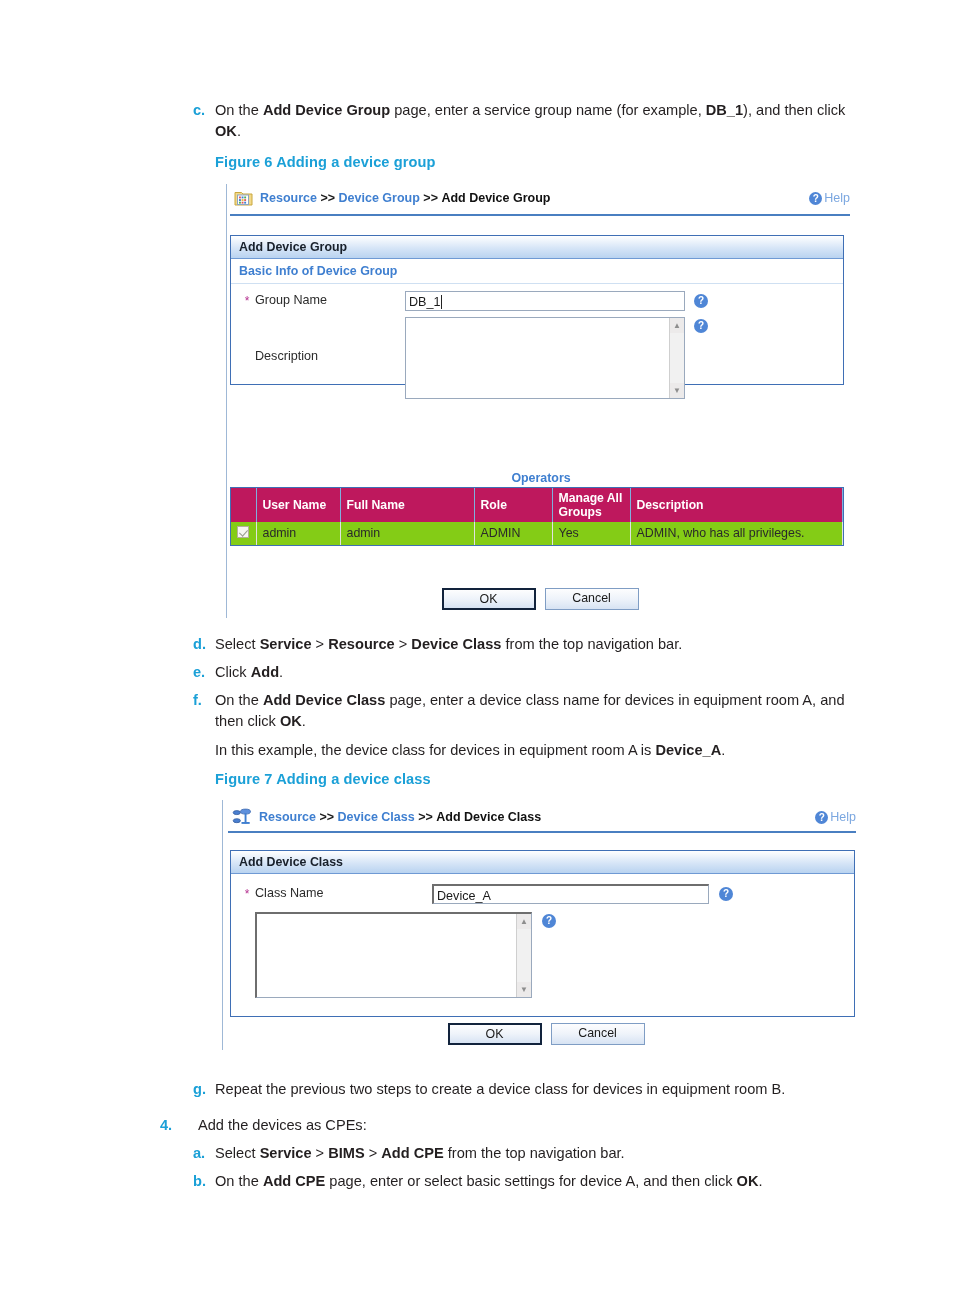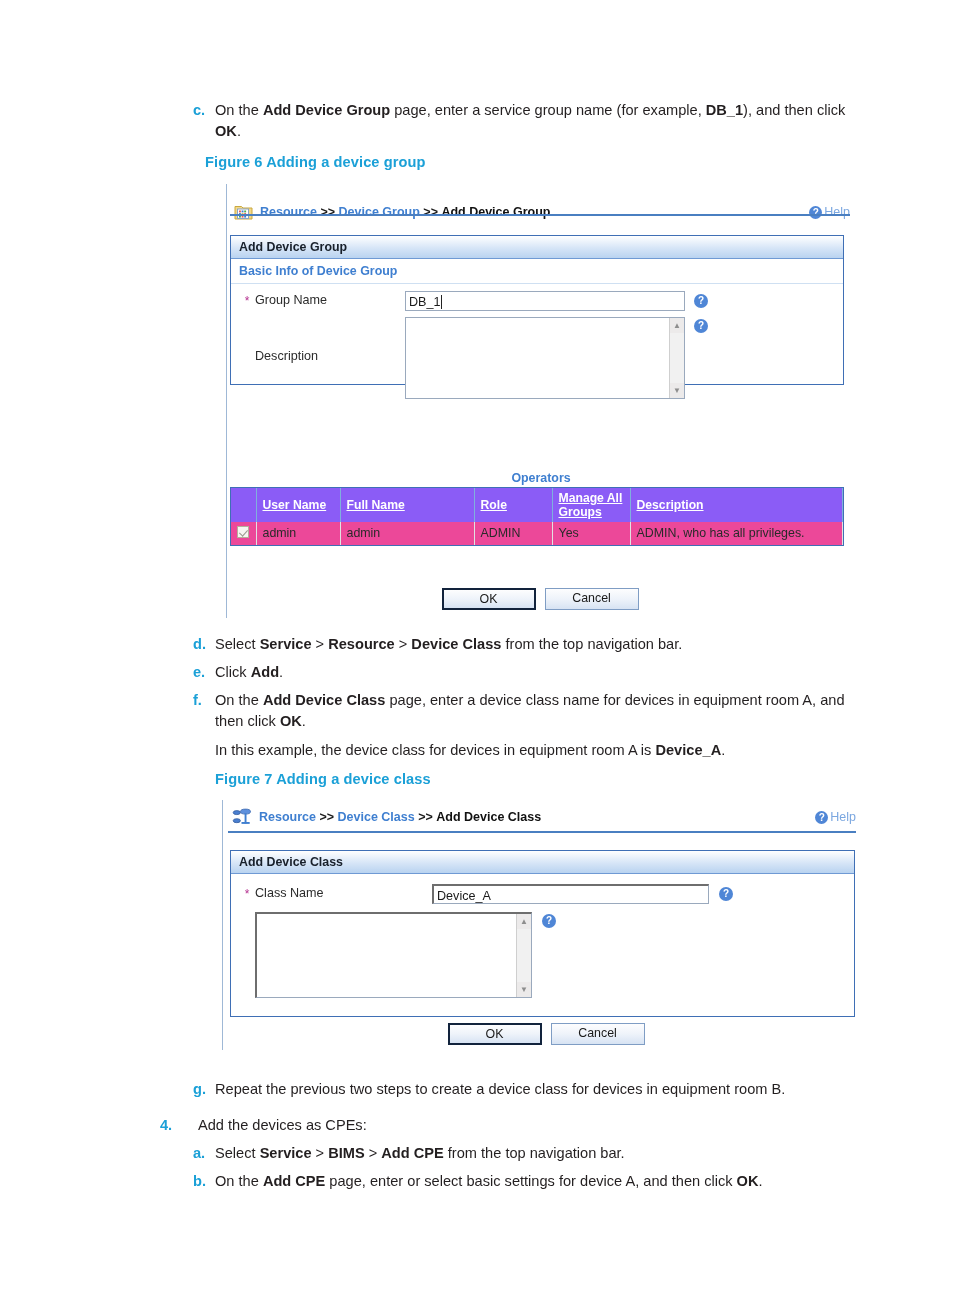--- a/index.html
+++ b/index.html
@@ -119,29 +119,28 @@
   .help-dot {
     width:14px; height:14px; border-radius:50%;
     background:#4f86d6; color:#fff; font-size:10px; font-weight:bold;
     text-align:center; line-height:14px;
     flex:0 0 auto;
   }
 
   
   .optable { width:100%; border-collapse:collapse; }
   .optable th {
-    background:#8b5cf6; color:#ffffff;
+    background:#be185d; color:#ffffff;
     font-size:12.2px; font-weight:bold;
     text-align:left; padding:3px 6px;
     border-right:1px solid #7fb0dd;
     vertical-align:middle;
-    text-decoration:underline;
   }
   .optable td {
-    background:#ec4899;
+    background:#84cc16;
     font-size:12.4px; color:#2a2a2a;
     padding:4px 6px;
     border-right:1px solid #e2e2e2;
     vertical-align:top;
   }
   .cbox {
     width:12px; height:12px; border:1px solid #b5b09a;
     background:#f7f7f2; display:inline-block;
     position:relative;
   }
@@ -177,27 +176,27 @@
 </head>
 <body>
 
 <div class="page">
 
   <div class="step-row" style="position:absolute; left:193px; top:100px; width:670px;">
     <div class="marker txt" style="width:22px;">c.</div>
     <div class="step-body txt"><span>On the </span><span class="b">Add Device Group</span><span> page, enter a service group name (for example, </span><span class="b">DB_1</span><span>), and then click </span><span class="b">OK</span><span>.</span></div>
   </div>
 
-  <div class="figtitle" style="position:absolute; left:205px; top:154px;">Figure 6 Adding a device group</div>
+  <div class="figtitle" style="position:absolute; left:215px; top:154px;">Figure 6 Adding a device group</div>
 
   <div class="shot" style="left:226px; top:184px; width:628px; height:434px;">
 
     <div class="shot-left-rule"></div>
 
-    <div class="crumbbar" style="position:absolute; left:4px; top:14px; width:620px;">
+    <div class="crumbbar" style="position:absolute; left:4px; top:0; width:620px;">
       <div class="ico-folder">
         <svg width="19" height="18" viewBox="0 0 19 18">
           <path d="M1 3.5 L1 16 L18 16 L18 5 L9 5 L7.5 3.5 Z" fill="#f3d98a" stroke="#c9a83f" stroke-width="1"></path>
           <rect x="3.5" y="6" width="11" height="9.5" fill="#ffffff" stroke="#8ba4c4" stroke-width="1"></rect>
           <rect x="5" y="7.5" width="1.9" height="1.9" fill="#e05a5a"></rect>
           <rect x="7.6" y="7.5" width="1.9" height="1.9" fill="#3f7fd0"></rect>
           <rect x="10.2" y="7.5" width="1.9" height="1.9" fill="#4fae4f"></rect>
           <rect x="5" y="10.1" width="1.9" height="1.9" fill="#3f7fd0"></rect>
           <rect x="7.6" y="10.1" width="1.9" height="1.9" fill="#e8b93c"></rect>
           <rect x="10.2" y="10.1" width="1.9" height="1.9" fill="#e05a5a"></rect>

